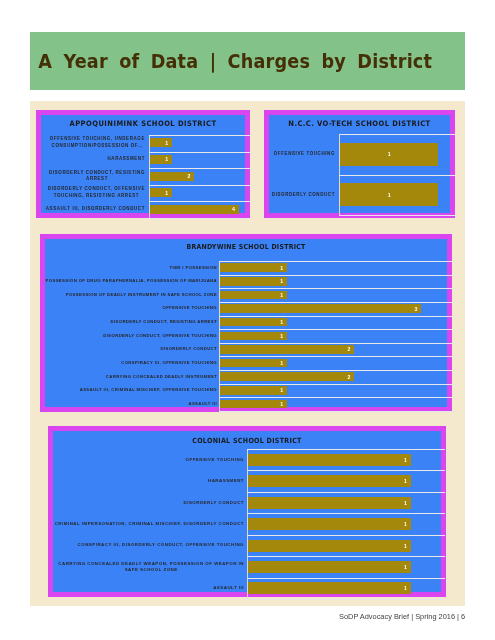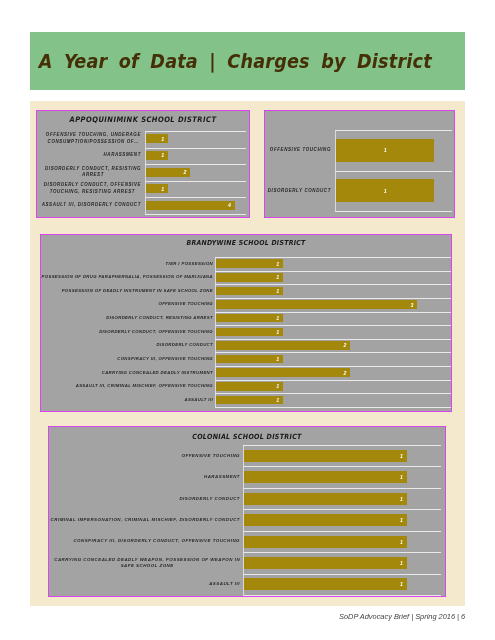--- a/index.html
+++ b/index.html
@@ -1,23 +1,23 @@
 <!DOCTYPE html>
 <html><head>
 <meta charset="utf-8">
 <title>A Year of Data | Charges by District</title>
 <style>
   html,body{margin:0;padding:0;}
   body{width:495px;height:640px;background:#ffffff;font-family:"Liberation Sans",sans-serif;overflow:hidden;}
-  .page{position:relative;width:495px;height:480px;font-style:italic;}
+  .page{position:relative;width:495px;height:480px;}
   .banner{position:absolute;left:30px;top:32px;width:434.5px;height:57.5px;background:#83c389;}
   .banner-title{position:absolute;left:0;top:0;width:434.5px;height:57.5px;display:flex;align-items:center;justify-content:center;padding-right:24px;padding-top:2px;box-sizing:border-box;
      font-family:"DejaVu Sans Condensed","DejaVu Sans",sans-serif;font-weight:bold;font-size:19.6px;color:#452f07;letter-spacing:0.2px;word-spacing:5px;white-space:nowrap;}
   .beige{position:absolute;left:30px;top:101px;width:434.5px;height:504.5px;background:#f4e9cc;}
-  .card{position:absolute;background:#a3a3a3;border:1px solid #d946ef;box-sizing:border-box;}
+  .card{position:absolute;background:#3b82f6;border:5px solid #d946ef;box-sizing:border-box;}
   .chart-title{position:absolute;left:0;right:0;text-align:center;
      font-family:"DejaVu Sans Condensed","DejaVu Sans",sans-serif;font-weight:bold;color:#1a1a1a;white-space:nowrap;}
   .plot{position:absolute;}
   .grid-line{position:absolute;left:0;right:0;height:1px;background:#e8e8ea;}
   .axis-line{position:absolute;top:0;bottom:0;width:1px;background:#d9d9dc;}
   .bar{position:absolute;background:#a3880c;}
   .bar-val{position:absolute;right:4px;top:50%;transform:translateY(-50%);
      font-family:"Liberation Sans",sans-serif;font-weight:bold;color:#ffffff;}
   .cat-label{position:absolute;text-align:center;
      font-family:"Liberation Sans",sans-serif;font-weight:bold;color:#262626;}
@@ -57,20 +57,21 @@
           <span class="bar-val" style="font-size: 5.2px;">4</span>
         </div>
       </div>
       <div class="cat-label" style="left: 4.40625px; width: 104px; top: 19.5px; height: 16.6px; display: flex; align-items: center; justify-content: flex-end; text-align: center; font-size: 4.45px; letter-spacing: 0.62px; line-height: 6.4px;">OFFENSIVE TOUCHING, UNDERAGE CONSUMPTION/POSSESSION OF…</div>
       <div class="cat-label" style="left: 0px; width: 104px; top: 36.1px; height: 16.6px; display: flex; align-items: center; justify-content: flex-end; text-align: center; font-size: 4.45px; letter-spacing: 0.62px; line-height: 6.4px;">HARASSMENT</div>
       <div class="cat-label" style="left: 4.04688px; width: 104px; top: 52.7px; height: 16.6px; display: flex; align-items: center; justify-content: flex-end; text-align: center; font-size: 4.45px; letter-spacing: 0.62px; line-height: 6.4px;">DISORDERLY CONDUCT, RESISTING ARREST</div>
       <div class="cat-label" style="left: 3.42969px; width: 104px; top: 69.3px; height: 16.6px; display: flex; align-items: center; justify-content: flex-end; text-align: center; font-size: 4.45px; letter-spacing: 0.62px; line-height: 6.4px;">DISORDERLY CONDUCT, OFFENSIVE TOUCHING, RESISTING ARREST</div>
       <div class="cat-label" style="left: 0px; width: 104px; top: 85.9px; height: 16.6px; display: flex; align-items: center; justify-content: flex-end; text-align: center; font-size: 4.45px; letter-spacing: 0.62px; line-height: 6.4px;">ASSAULT III, DISORDERLY CONDUCT</div>
     </div>
   <div class="card" id="card-1" style="left: 264px; top: 110px; width: 191px; height: 108px;">
+      <div class="chart-title" style="top: 3.8px; font-size: 7.5px; letter-spacing: 0.45px;">N.C.C. VO-TECH SCHOOL DISTRICT</div>
       <div class="plot" style="left: 70px; top: 19px; width: 117px; height: 81px;">
         <div class="axis-line" style="left: 0px;"></div>
         <div class="grid-line" style="top: 0px;"></div>
         <div class="grid-line" style="top: 41px;"></div>
         <div class="grid-line" style="top: 81px;"></div>
         <div class="bar" style="left: 1px; top: 8.75px; height: 23px; width: 98.3051px; background: rgb(163, 136, 12);">
           <span class="bar-val" style="font-size: 5.2px; right: auto; left: 50%; transform: translate(-50%, -50%);">1</span>
         </div>
         <div class="bar" style="left: 1px; top: 49.25px; height: 23px; width: 98.3051px; background: rgb(163, 136, 12);">
           <span class="bar-val" style="font-size: 5.2px; right: auto; left: 50%; transform: translate(-50%, -50%);">1</span>

